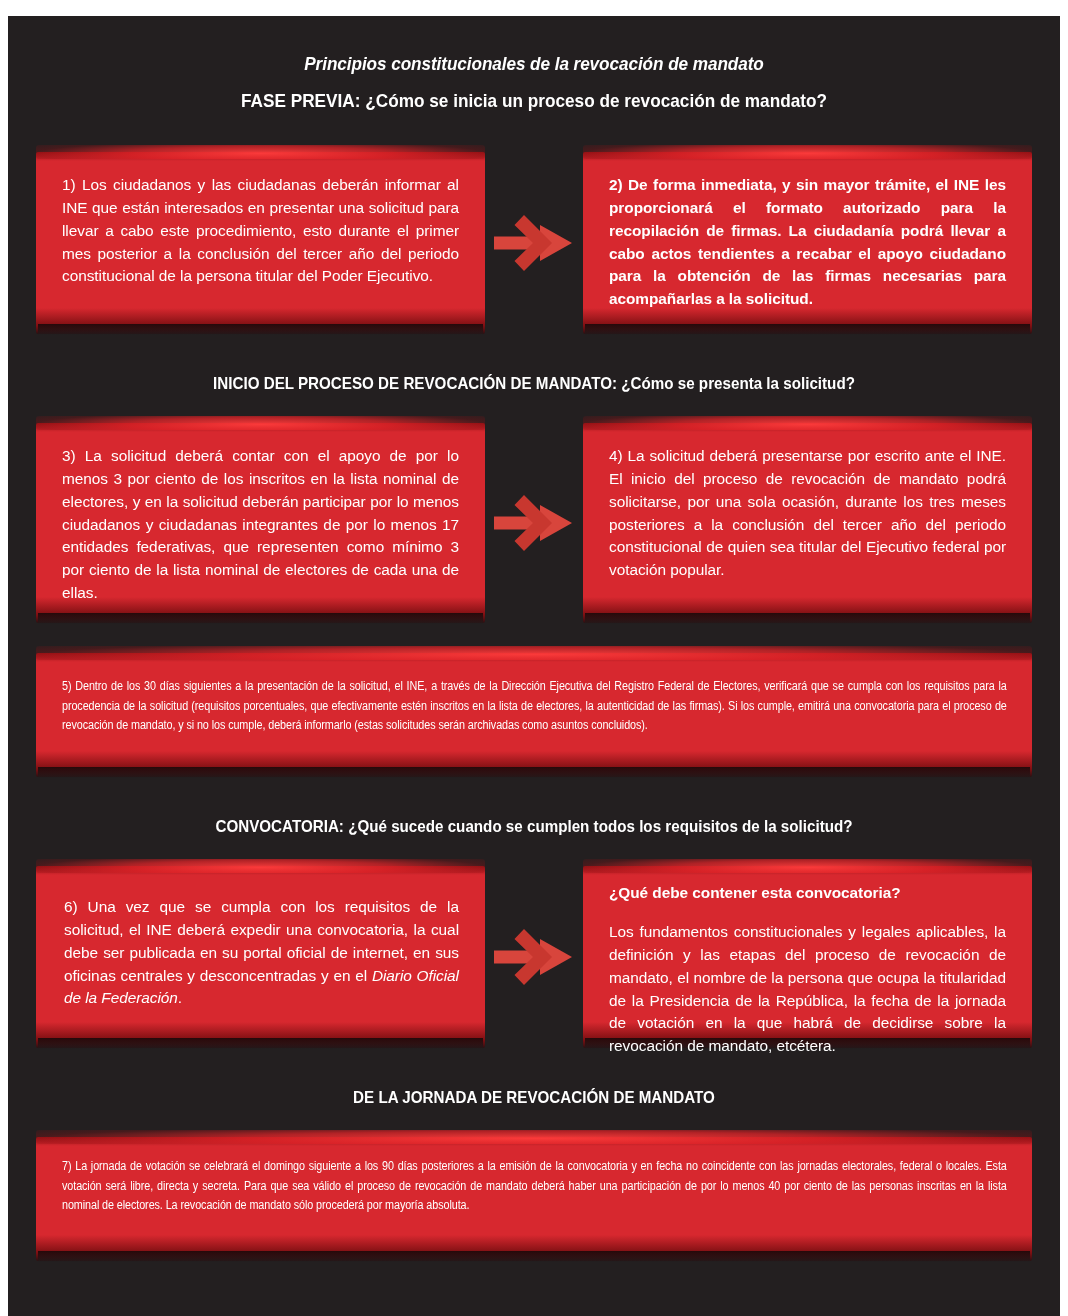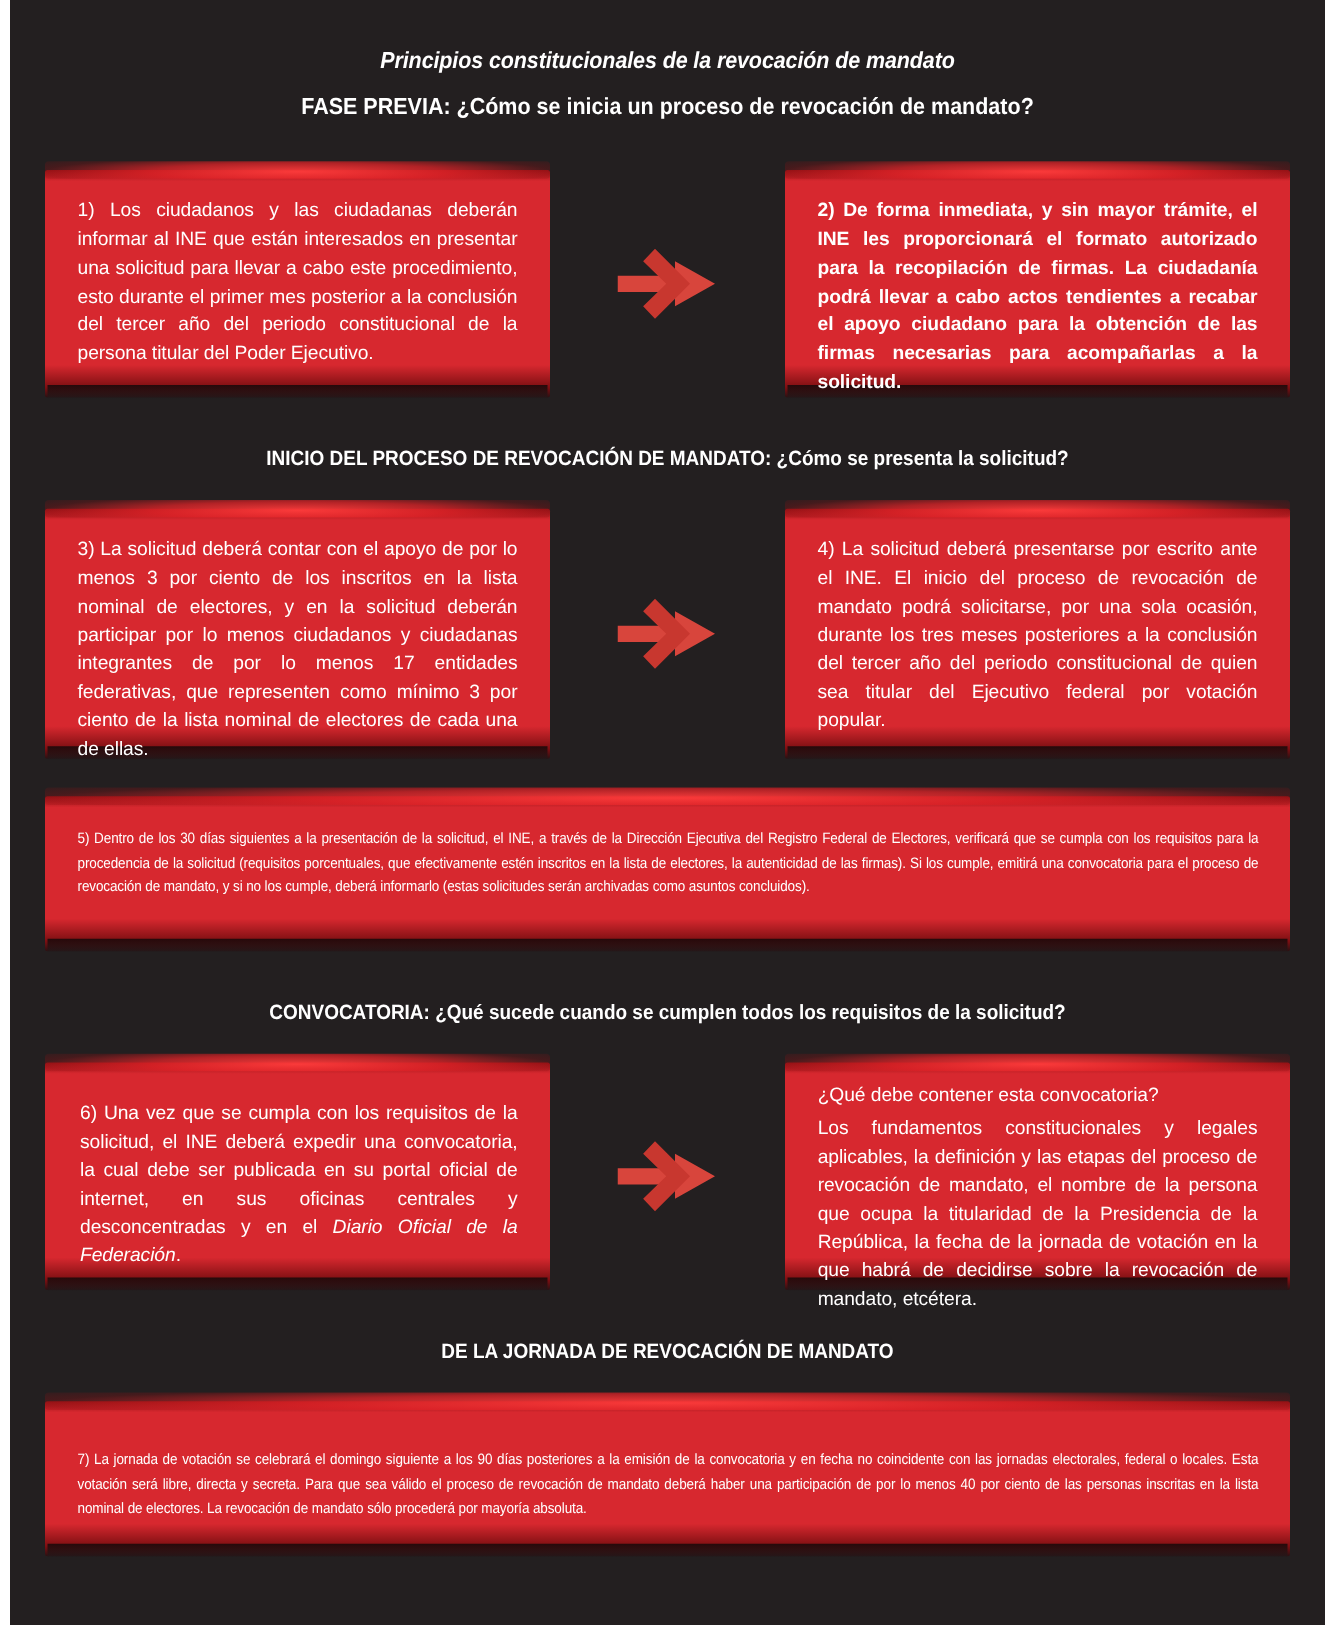--- a/index.html
+++ b/index.html
@@ -12,21 +12,21 @@
     width: 1068px;
     height: 1316px;
     overflow: hidden;
     font-family: "Liberation Sans", "DejaVu Sans", sans-serif;
   }
 
   
   #poster {
     position: absolute;
     left: 8px;
-    top: 0;
+    top: 16px;
     width: 1052px;
     height: 1300px;
     background: #231f20;
     box-sizing: border-box;
   }
 
   
   .title-block {
     text-align: center;
     padding-top: 36px;
@@ -58,21 +58,20 @@
   }
 
   
   .row {
     position: relative;
     display: flex;
     justify-content: space-between;
     align-items: stretch;
     padding: 0 28px;
     box-sizing: border-box;
-    gap: 45px;
   }
 
   
   .card {
     position: relative;
     box-sizing: border-box;
     background:
       linear-gradient(to bottom,
         #8f1114 0px,
         #d7282f 9px,
@@ -144,22 +143,22 @@
   }
   .card.wide .squeeze {
     display: block;
     transform: scaleX(0.90);
     transform-origin: left center;
     width: 111.2%;
   }
 
   .lead-q {
     display: block;
-    font-weight: normal;
-    margin-bottom: 4px;
+    font-weight: bold;
+    margin-bottom: 17px;
     font-size: 15.4px;
     line-height: 1.42;
   }
   .ital { font-style: italic; }
 
   
   .arrow-cell {
     position: relative;
     width: 98px;
     flex: 0 0 98px;
@@ -273,21 +272,21 @@
     </div>
   </div>
 
   <div class="gap-lg"></div>
 
   <div class="section-heading">DE LA JORNADA DE REVOCACIÓN DE MANDATO</div>
 
   <div class="gap-md"></div>
 
   <div class="row">
-    <div class="card wide" style="height:124px;padding-top:37px;">
+    <div class="card wide" style="height:124px;padding-top:20px;">
       <div class="card-inner">
         <p>
             <span class="squeeze">7) La jornada de votación se celebrará el domingo siguiente a los 90 días posteriores a la emisión de la convocatoria y en fecha no coincidente con las jornadas electorales, federal o locales. Esta votación será libre, directa y secreta. Para que sea válido el proceso de revocación de mandato deberá haber una participación de por lo menos 40 por ciento de las personas inscritas en la lista nominal de electores. La revocación de mandato sólo procederá por mayoría absoluta.</span>
           </p>
       </div>
     </div>
   </div>
 
 </div>
 

